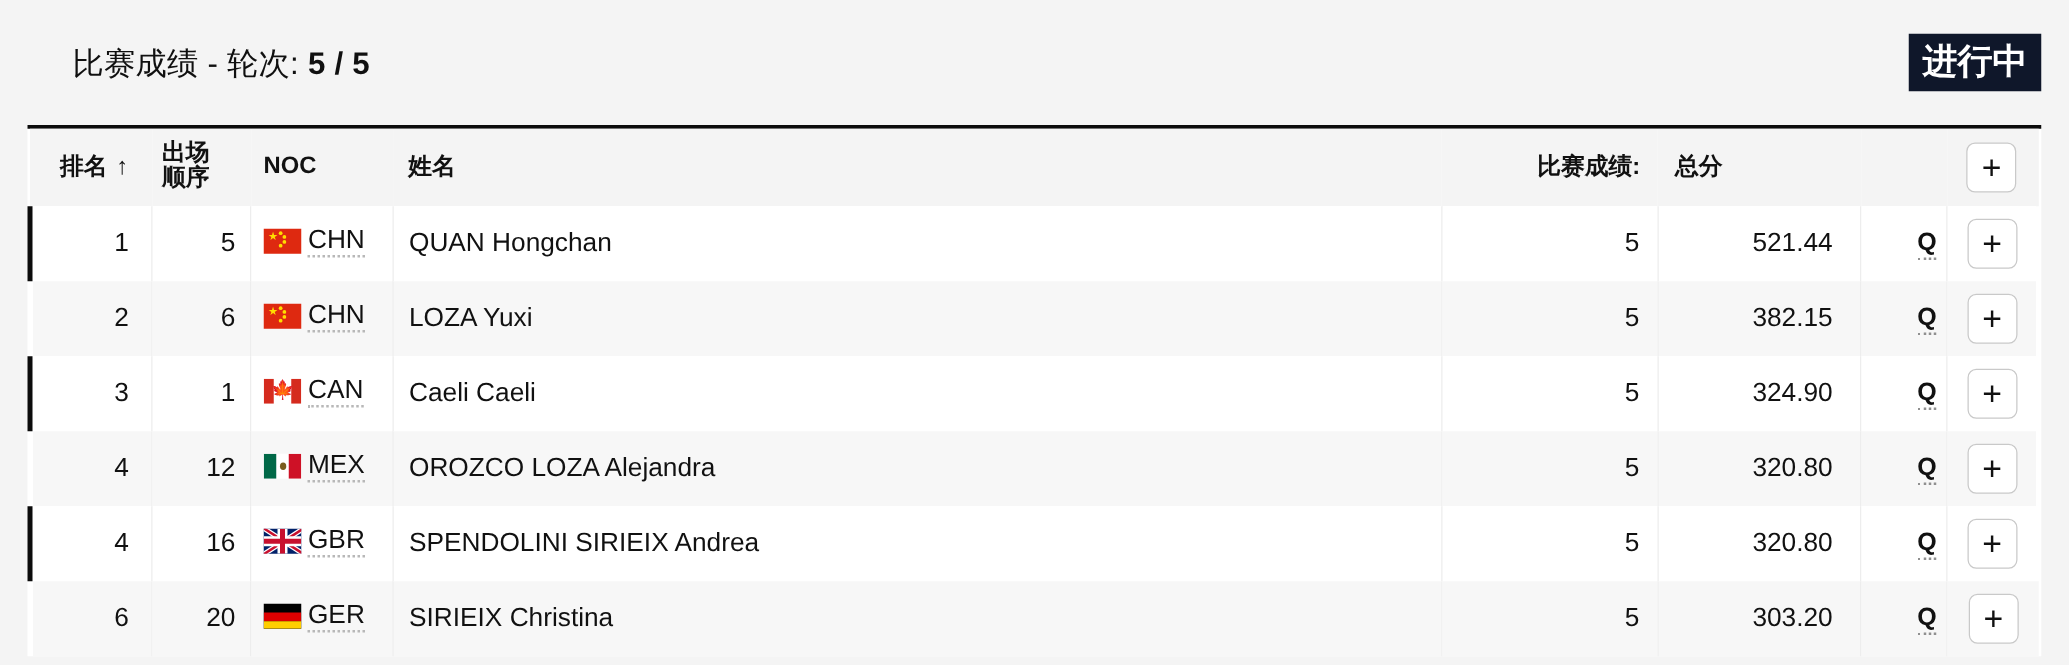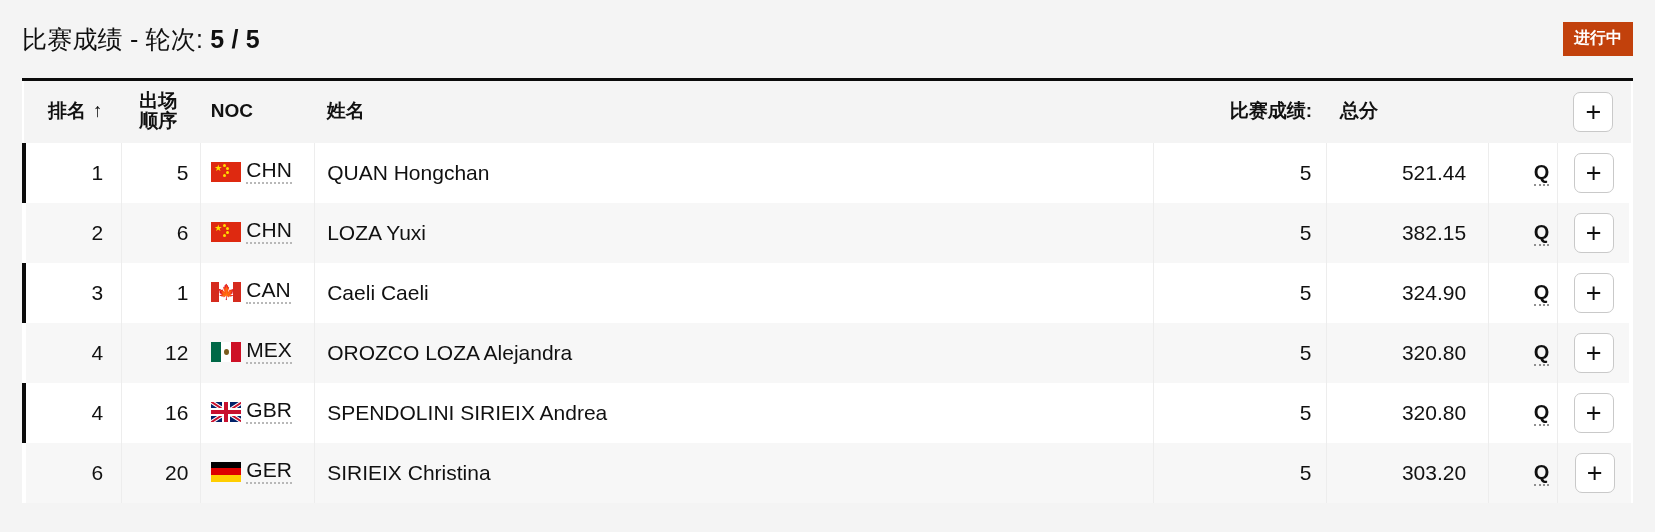--- a/index.html
+++ b/index.html
@@ -12,40 +12,41 @@
   #page {
     width: 1655px;
     height: 532px;
     position: relative;
     overflow: hidden;
     background: #f4f4f4;
   }
 
   
   .titlebar {
-    height: 78px;
+    height: 100px;
     display: flex;
     align-items: center;
     padding: 0 22px 0 22px;
     box-sizing: border-box;
     background: #f4f4f4;
+    margin-left: 36px;
   }
   .title-text {
     font-size: 25px;
     color: #101010;
     letter-spacing: .2px;
     white-space: nowrap;
   }
   .title-text .strong { font-weight: bold; }
   .title-spacer { flex: 1 1 auto; }
   .status-badge {
-    background: #c2410c;
+    background: #0f172a;
     color: #ffffff;
     font-weight: bold;
-    font-size: 16px;
+    font-size: 28px;
     line-height: 1;
     padding: 8px 11px 10px 11px;
     white-space: nowrap;
   }
 
   
   .table-wrap {
     margin: 0 22px 0 22px;
     border-top: 3px solid #0b0b0b;
     background: #ffffff;
@@ -69,21 +70,21 @@
     font-size: 19px;
     font-weight: bold;
     color: #111;
     padding: 9px 14px 11px 14px;
     vertical-align: middle;
     box-sizing: border-box;
     border: 0;
     height: 62px;
   }
   th.h-rank   { text-align: left;  padding-left: 24px; }
-  th.h-order  { text-align: center;  padding-left: 8px; line-height: 1.06; }
+  th.h-order  { text-align: left;  padding-left: 8px; line-height: 1.06; }
   th.h-noc    { text-align: left;  padding-left: 10px; }
   th.h-name   { text-align: left;  padding-left: 12px; }
   th.h-round  { text-align: right; }
   th.h-total  { text-align: left; padding-right: 22px;}
   th.h-qual   { text-align: right; }
   th.h-expand { text-align: center; padding: 0; }
   .sortarrow { font-weight: normal; font-size: 19px; padding-left: 7px; color:#111; }
   .two-line { display: inline-block; white-space: pre-line; }
 
   tbody tr { height: 60px; }

